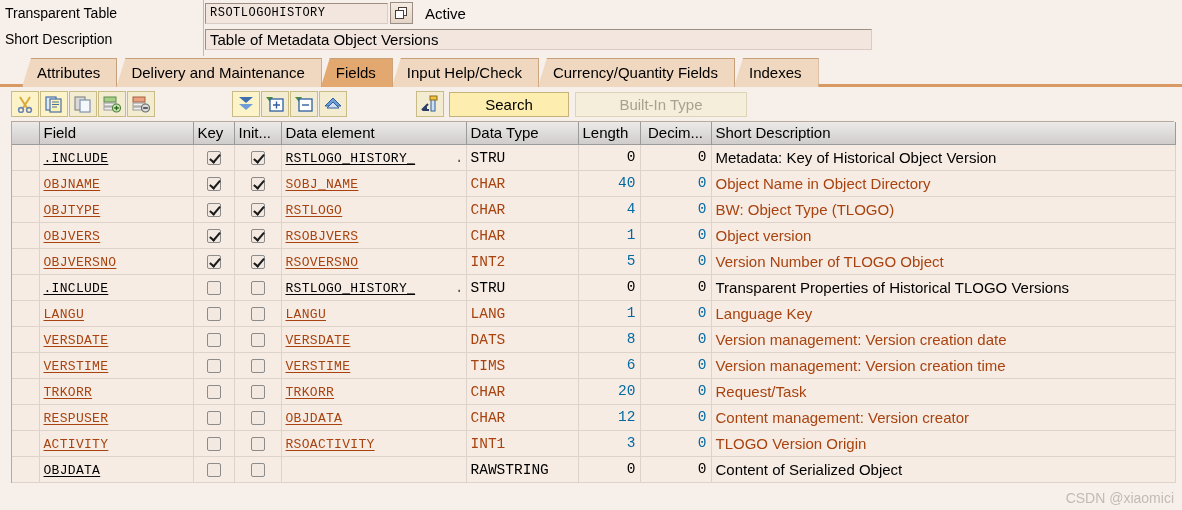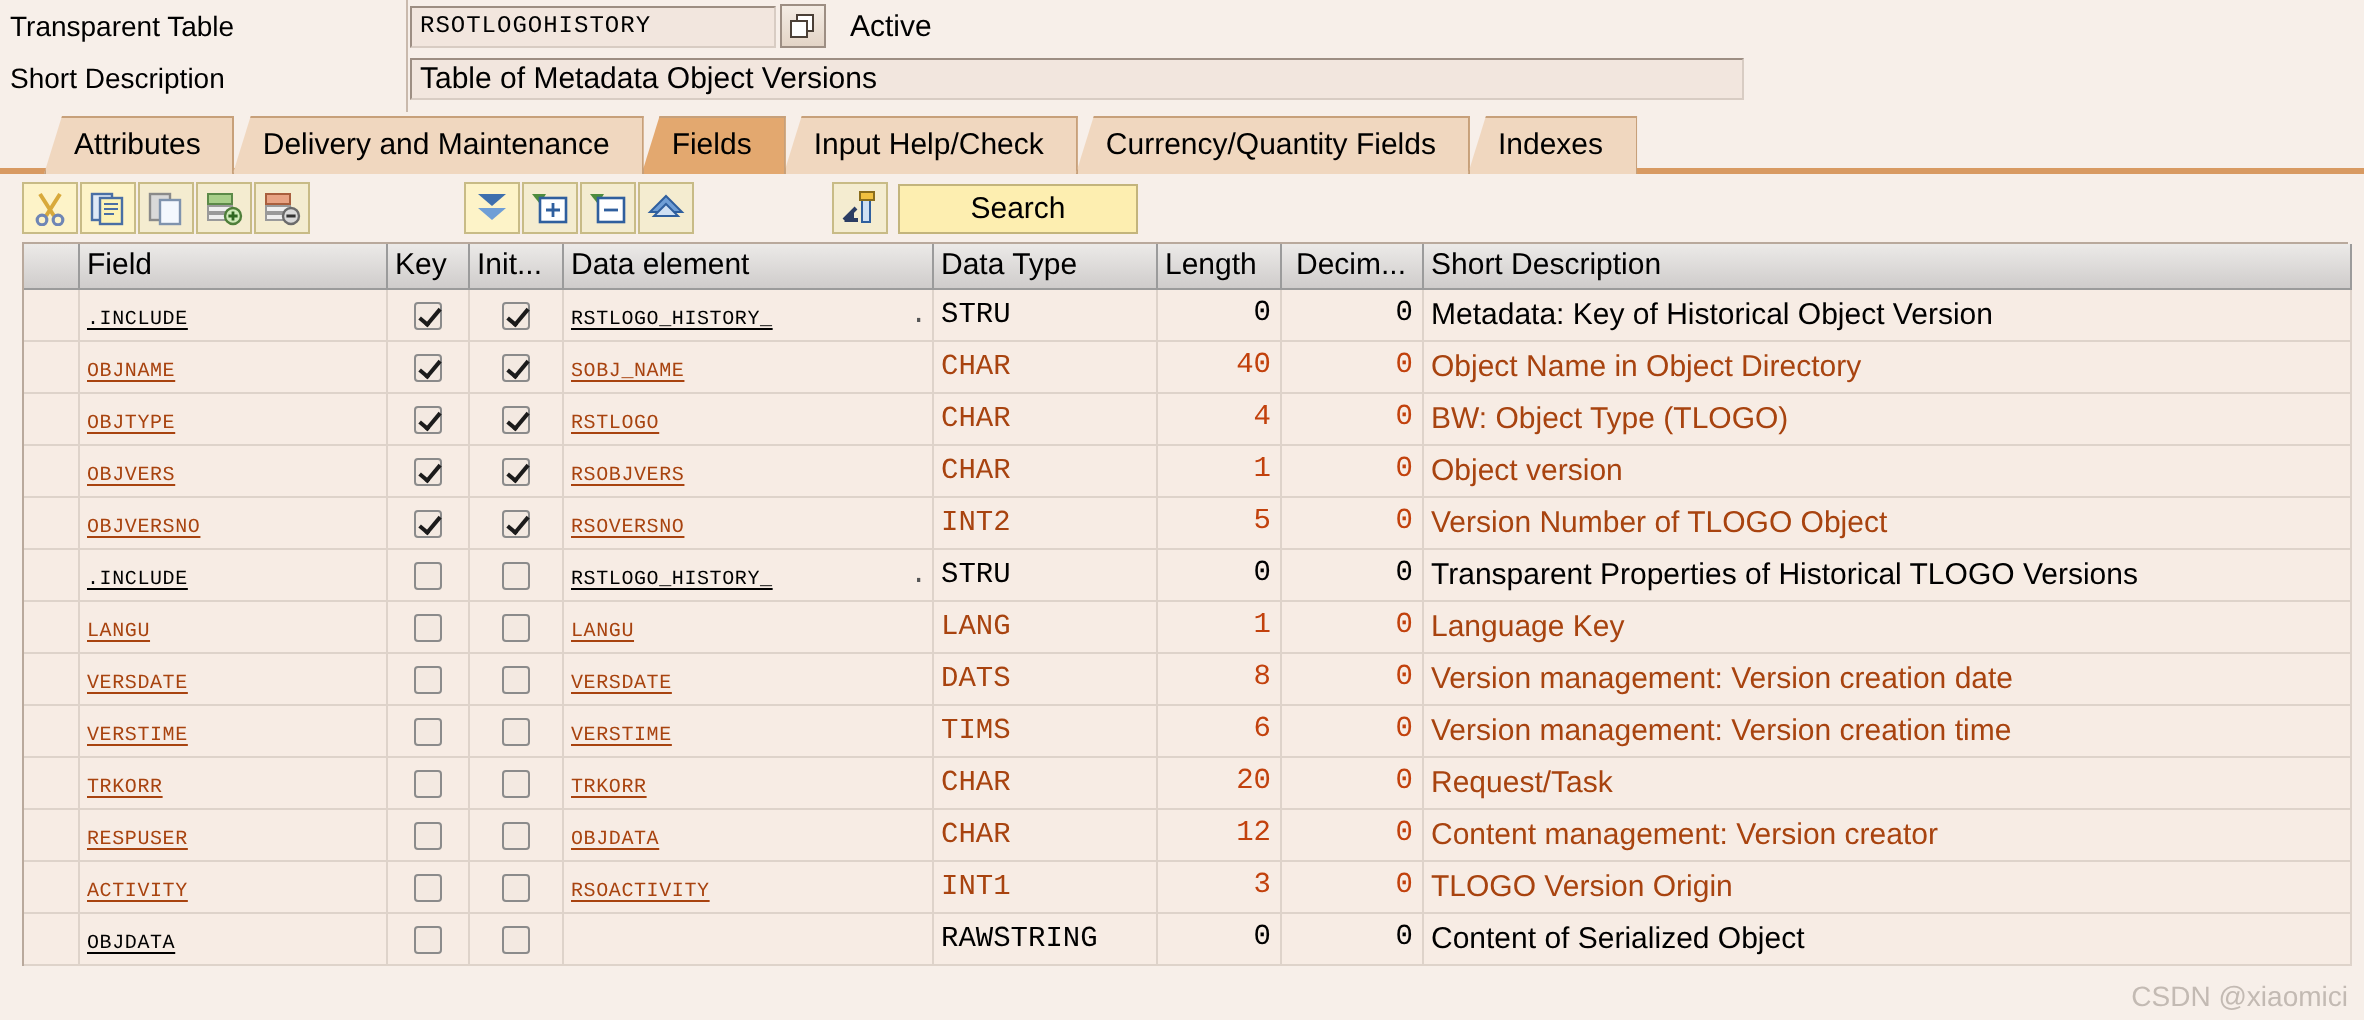--- a/index.html
+++ b/index.html
@@ -192,33 +192,33 @@
     vertical-align: middle;
   }
   td.rowsel, th.rowsel {
     background: linear-gradient(90deg,#c9c9c9,#e2e2e2);
     border-right: 1px solid #9b9b9b;
     padding: 0;
   }
   th.rowsel { background: linear-gradient(#eceae8,#cfcccb); }
   .mono {
     font-family: "Liberation Mono", monospace;
-    font-size: 10px;
+    font-size: 13px;
     letter-spacing: .3px;
   }
   .lnk {
     color: #a8430f;
     text-decoration: underline;
     text-underline-offset: 2px;
     cursor: pointer;
   }
   .lnk.dark { color: #000; }
   .num {
     text-align: right;
-    color: #c2410c;
+    color: #0369a1;
     font-family: "Liberation Mono", monospace;
     font-size: 14.5px;
   }
   .num.dark { color: #000; }
   .desc {
     font-size: 15px;
     font-family: "Liberation Sans", sans-serif;
     color: #a8430f;
   }
   .desc.dark { color: #000; }
@@ -389,20 +389,21 @@
     <svg class="ico" viewBox="0 0 20 18">
       <path d="M2 15 L8 9 M3 15 h5 v-1" stroke="#2b3d63" stroke-width="2" fill="none"></path>
       <path d="M2 16 L7 16 L7 11 Z" fill="#2b3d63"></path>
       <rect x="11" y="4" width="4" height="12" fill="#cfe0f3" stroke="#2f5f9e" stroke-width="1"></rect>
       <rect x="10" y="1" width="7" height="4" fill="#f0c040" stroke="#8a6d1b" stroke-width="1"></rect>
     </svg>
   </div>
   <div class="tb-gap-c"></div>
   <div class="txt-btn">Search</div>
   <div style="width:6px"></div>
+  <div class="txt-btn wide disabled">Built-In Type</div>
 </div>
 
 <div class="gridwrap">
   <table class="grid">
     <colgroup>
       <col style="width:27px">
       <col style="width:154px">
       <col style="width:41px">
       <col style="width:47px">
       <col style="width:185px">

